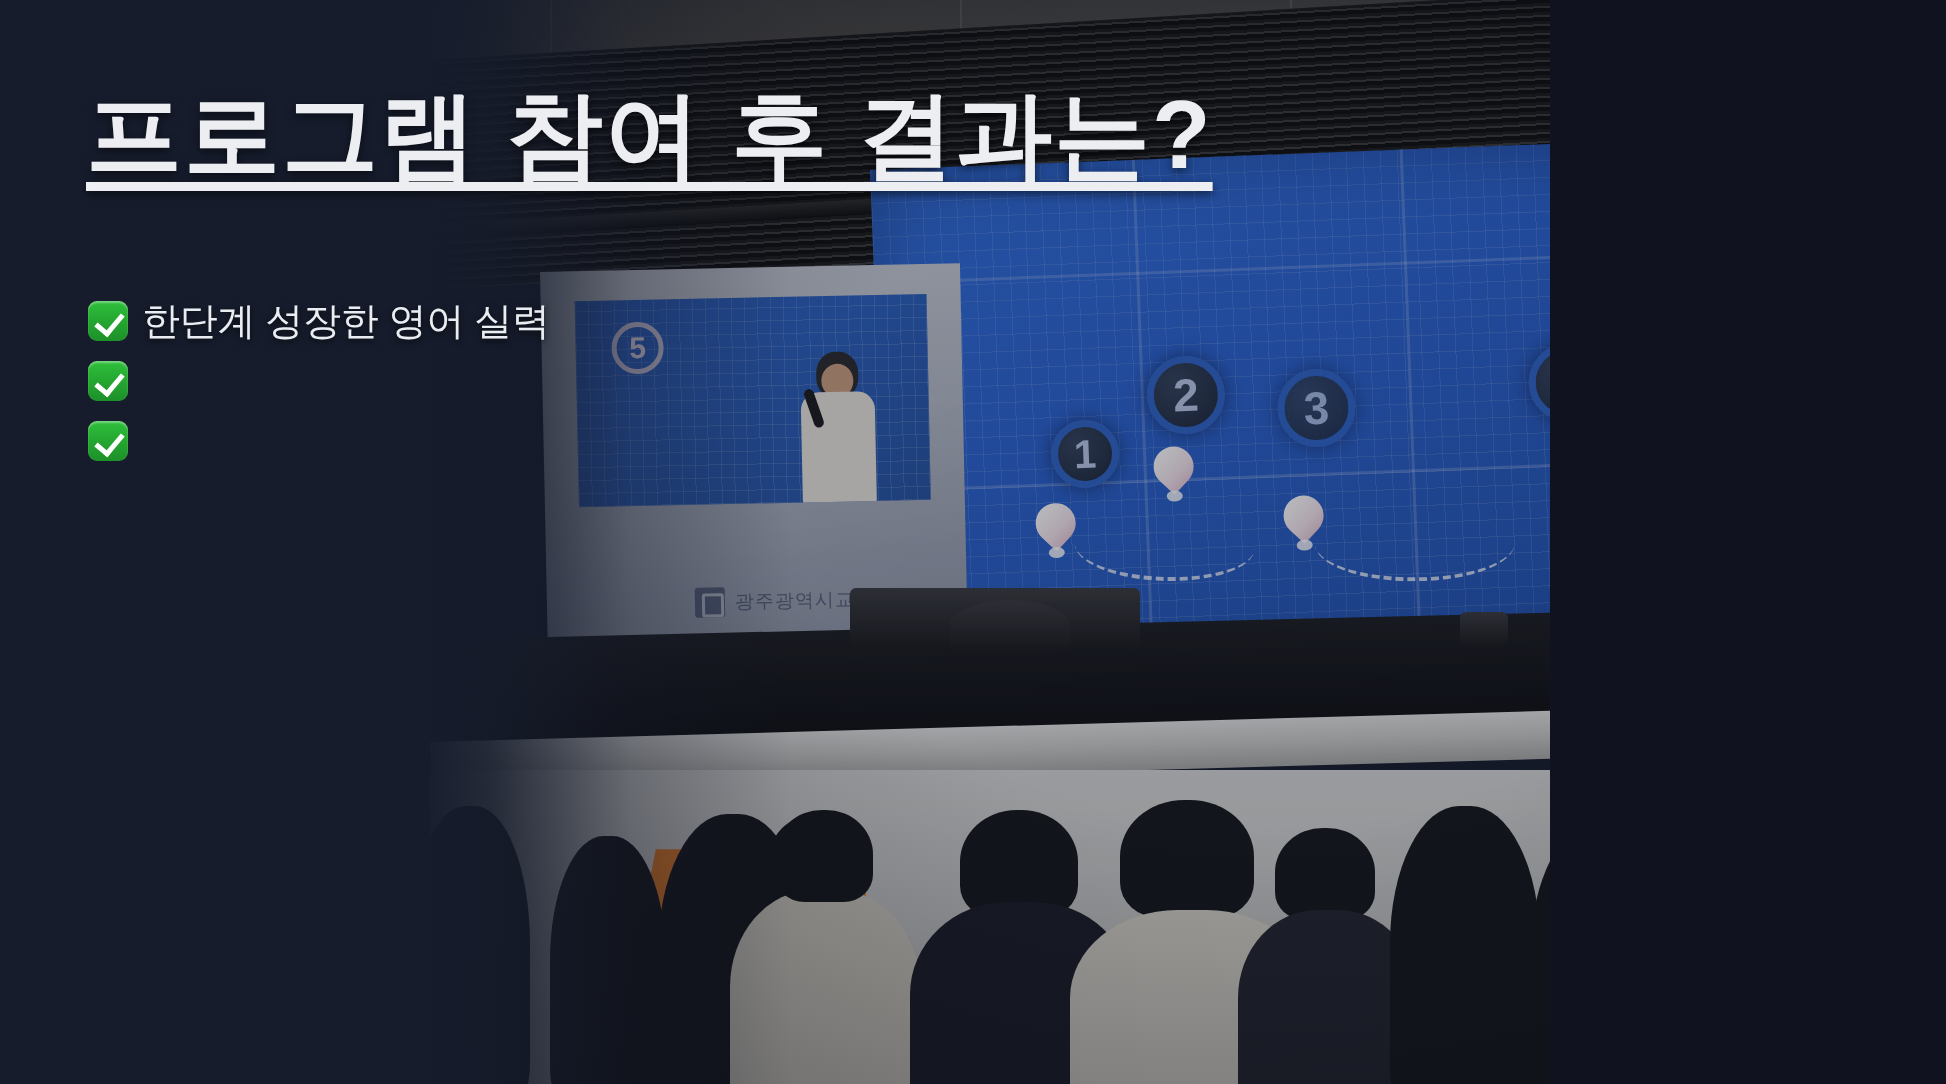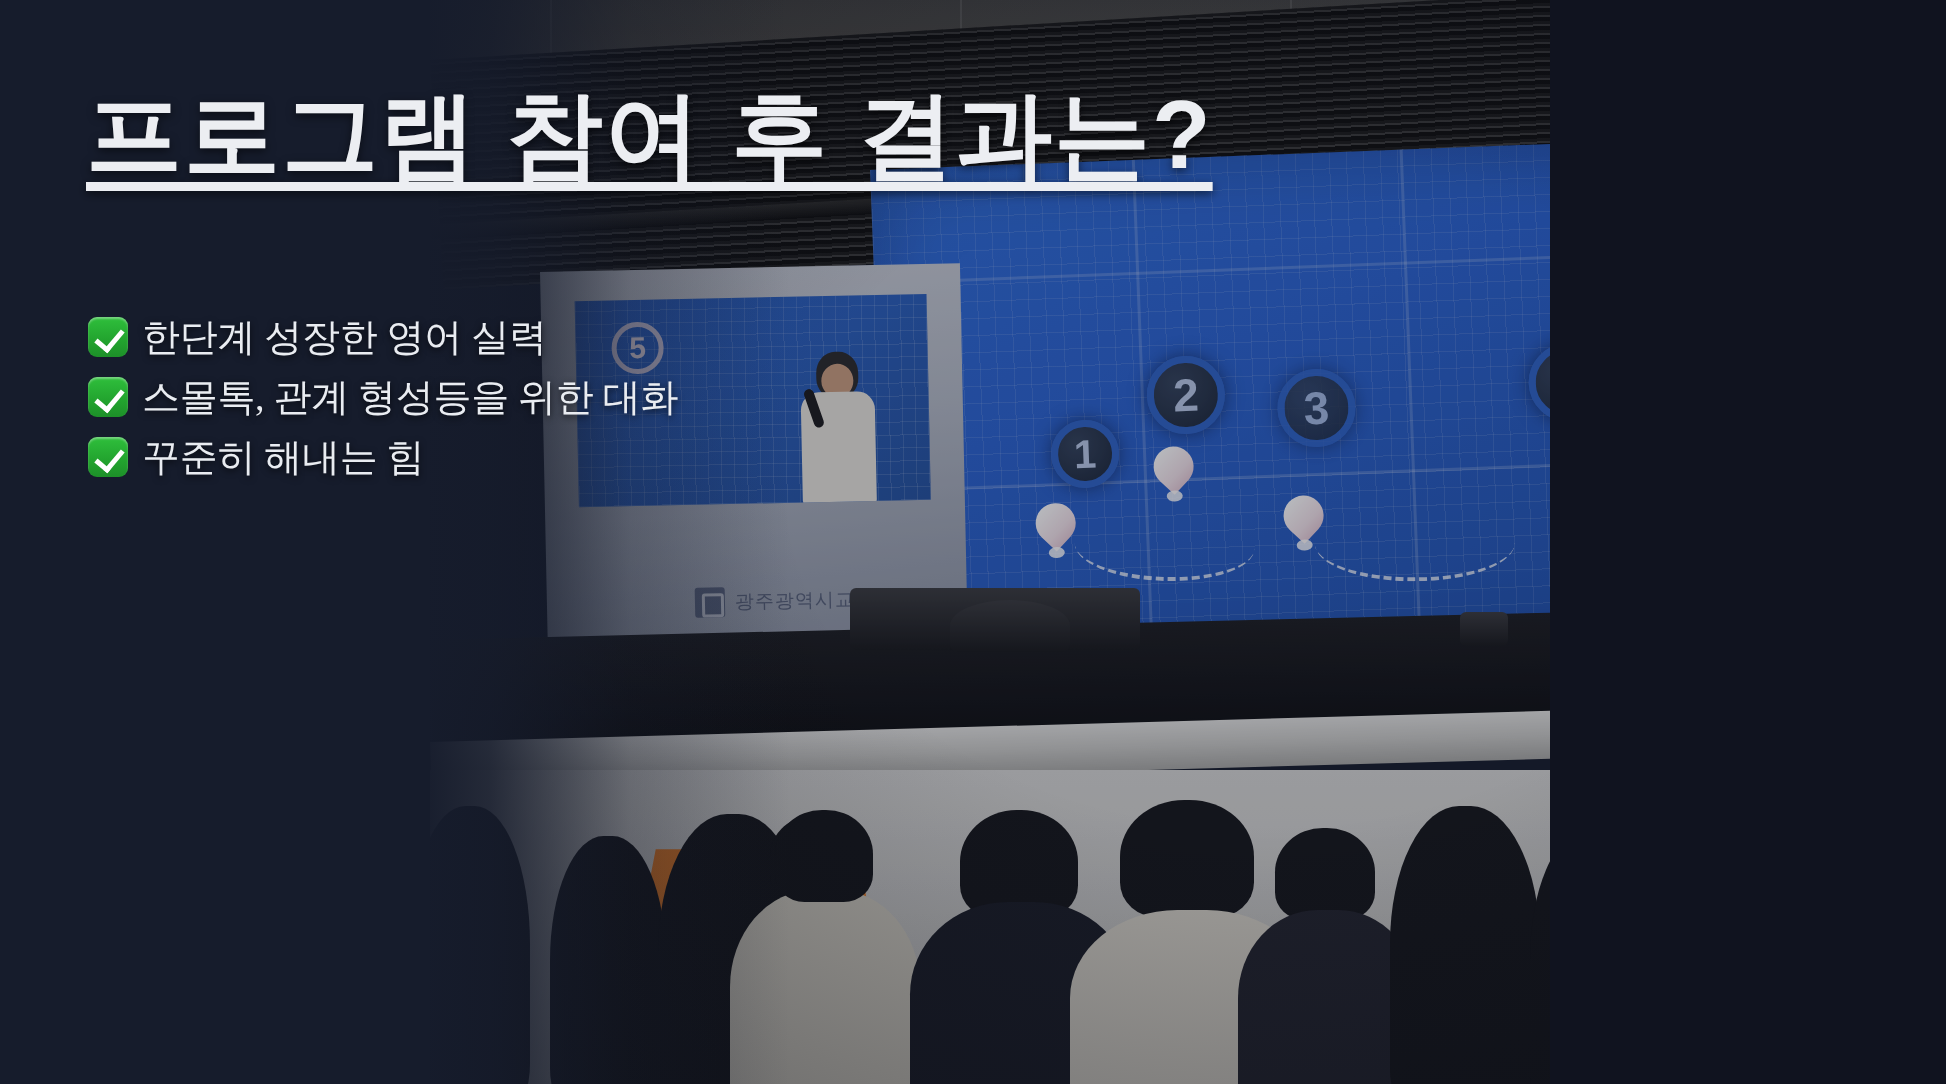--- a/index.html
+++ b/index.html
@@ -400,23 +400,22 @@
     text-decoration: underline;
     text-underline-offset: 14px;
     text-decoration-thickness: 9px;
     text-shadow: 0 3px 10px rgba(0,0,0,0.55);
     z-index: 40;
   }
 
   .bullets {
     position: absolute;
     left: 88px;
-    top: 308px;
+    top: 292px;
     z-index: 40;
-    font-family: Liberation Serif, serif;
   }
   .bullet {
     display: flex;
     align-items: center;
     gap: 14px;
     height: 58px;
     margin-bottom: 2px;
   }
   .check {
     flex: 0 0 auto;
@@ -579,21 +578,19 @@
 
   <div class="title">프로그램 참여 후 결과는?</div>
 
   <div class="bullets">
     <div class="bullet">
       <span class="check"></span>
       <span class="bullet-text">한단계 성장한 영어 실력</span>
     </div>
     <div class="bullet">
       <span class="check"></span>
-      <span class="bullet-text">스몰톡, 관계 형성등을 위한 대화</span>
     </div>
     <div class="bullet">
       <span class="check"></span>
-      <span class="bullet-text">꾸준히 해내는 힘</span>
     </div>
   </div>
 
 </div>
 
 </body></html>

